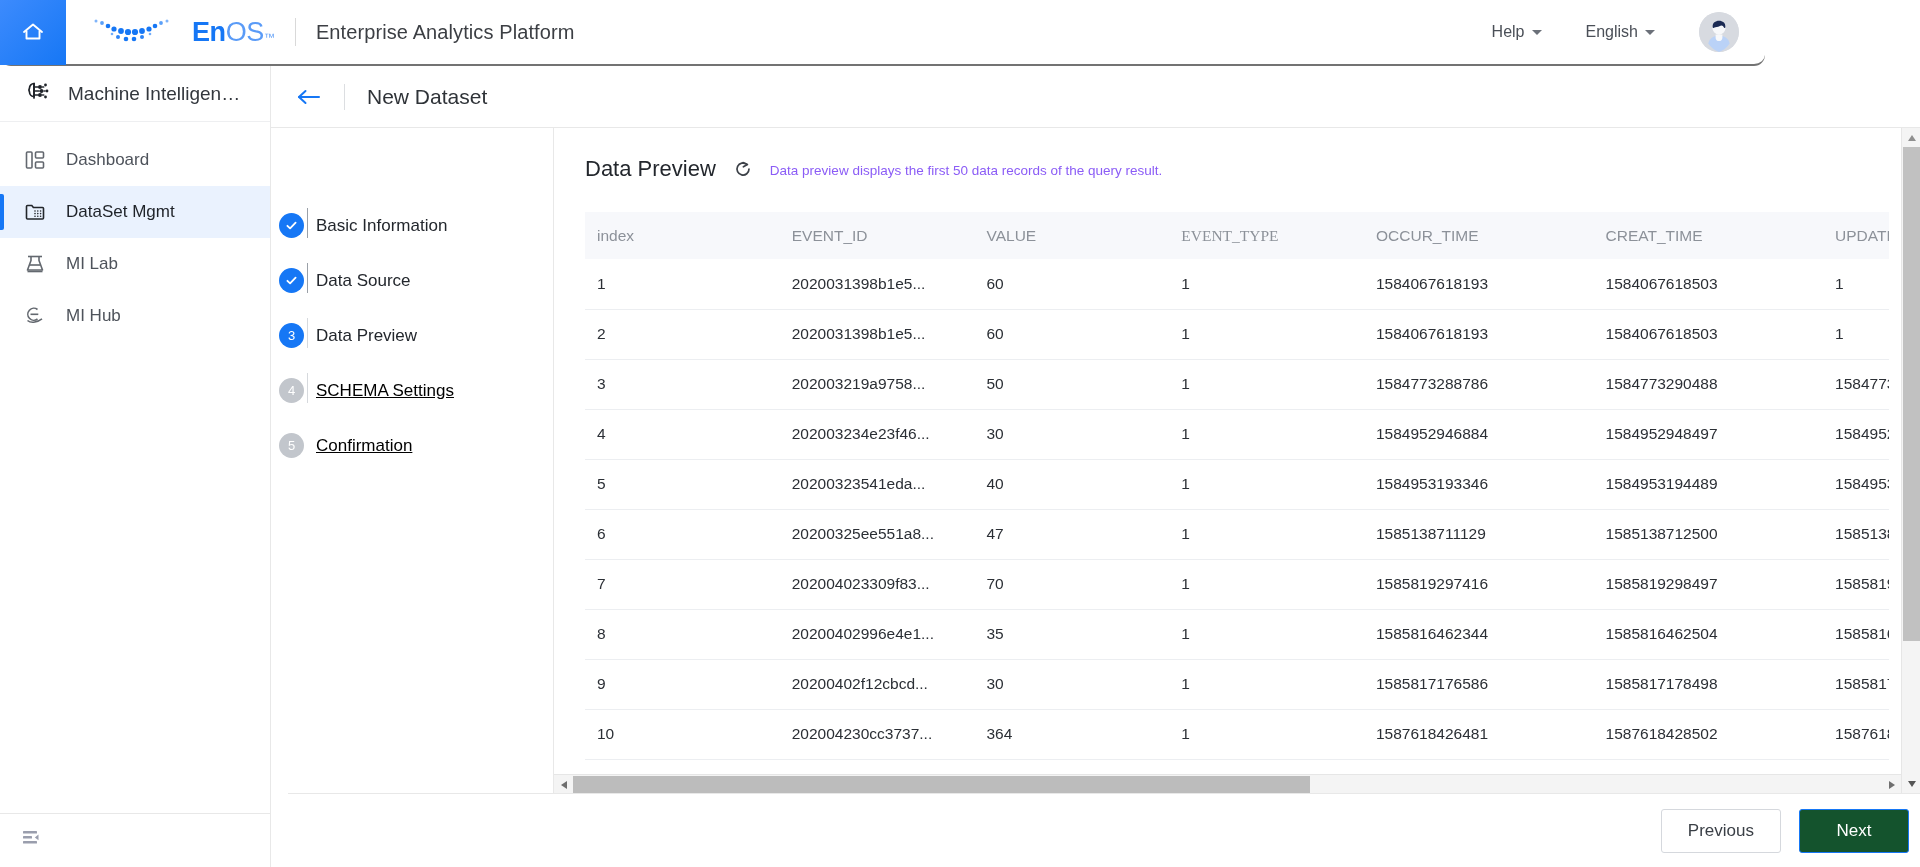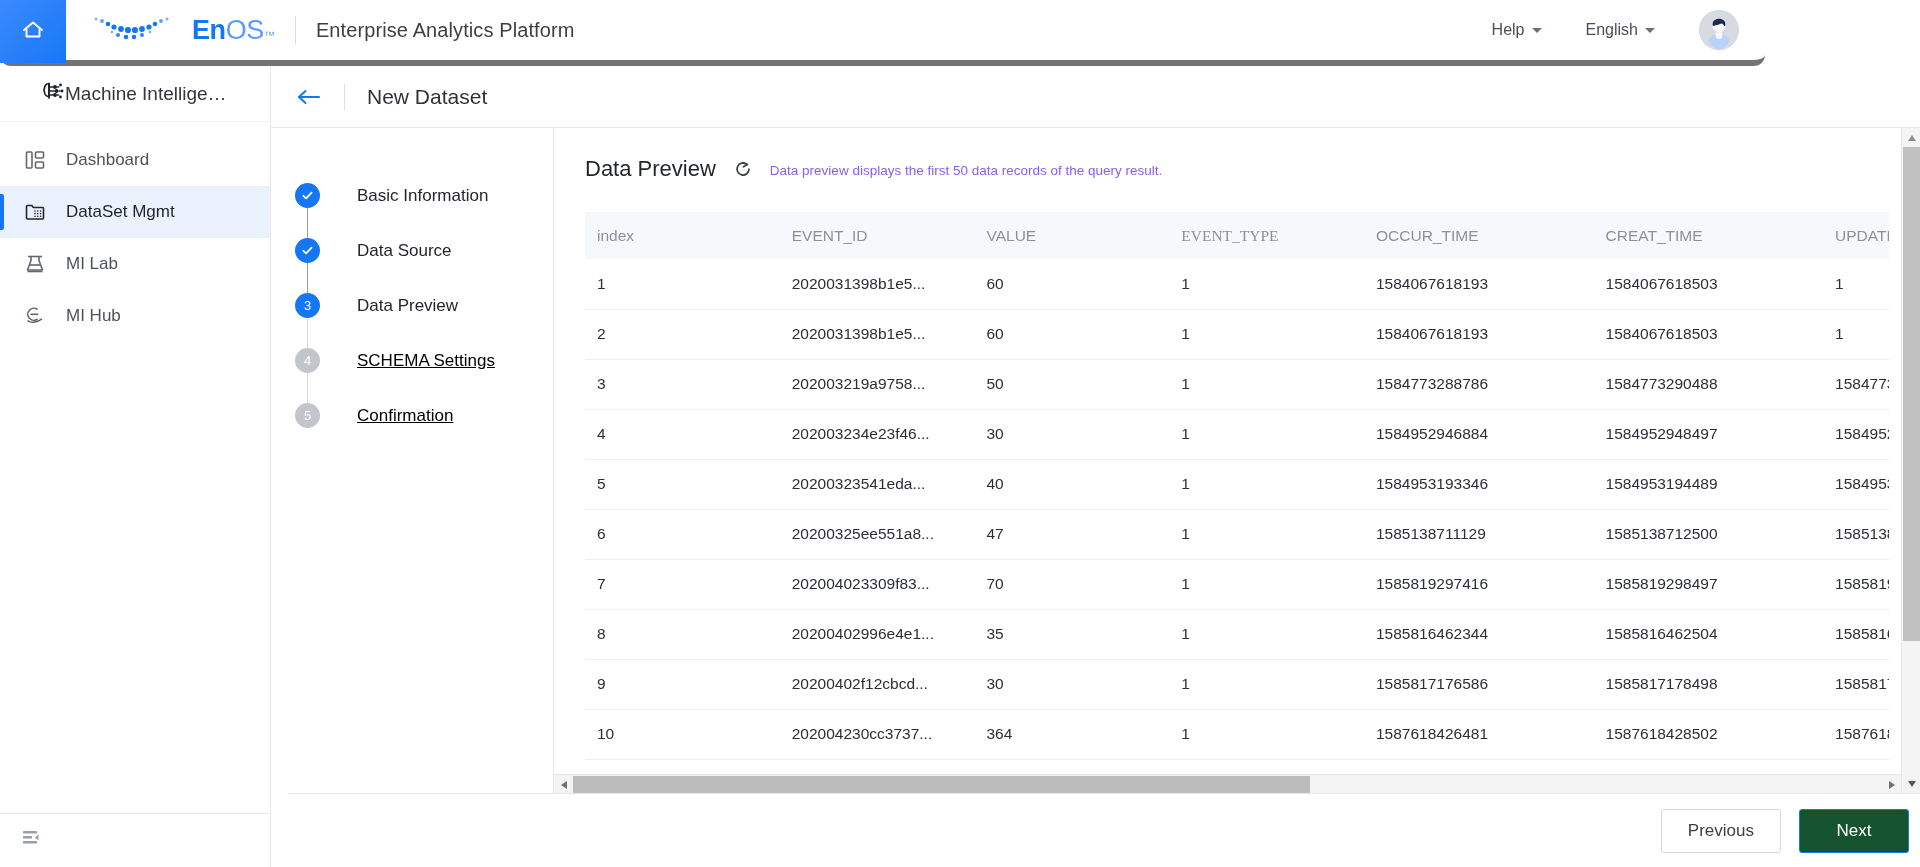--- a/index.html
+++ b/index.html
@@ -6,21 +6,21 @@
   html, body {
     width: 1920px; height: 867px;
     font-family: "Liberation Sans", sans-serif;
     background: #ffffff;
     overflow: hidden;
   }
 
   
   .topbar {
     position: absolute; top: 0; left: 0; width: 1765px; height: 66px;
-    background: #ffffff; border-bottom: 6px solid #737373;
+    background: #ffffff; border-bottom: 2px solid #737373;
     display: flex; align-items: center; border-radius: 11px;
   }
   .home-tile {
     width: 66px; height: 66px;
     background: linear-gradient(135deg, #3d8bfd 0%, #1677f5 100%);
     display: flex; align-items: center; justify-content: center;
     flex: 0 0 66px;
   }
   .home-tile svg { display: block; }
   .brand {
@@ -51,22 +51,22 @@
     background: #d9dce2; overflow: hidden; position: relative;
     margin-left: 22px; flex: 0 0 40px;
   }
 
   
   .sidebar {
     position: absolute; top: 66px; left: 0; width: 271px; height: 801px;
     background: #ffffff; border-right: 1px solid #e8e8e8;
   }
   .sidebar-header {
-    height: 56px; display: flex; align-items: center; 
-    padding: 0 37px; border-bottom: 1px solid #eeeff1;
+    height: 56px; display: flex; align-items: center; gap: 18px;
+    padding: 0 22px; border-bottom: 1px solid #eeeff1;
   }
   .sidebar-header .txt {
     font-size: 19px; color: #33373d; white-space: nowrap;
     overflow: hidden; text-overflow: ellipsis;
   }
   .nav { padding-top: 12px; }
   .nav-item {
     height: 52px; display: flex; align-items: center; gap: 18px;
     padding-left: 22px; position: relative; cursor: pointer;
     color: #4e535b; font-size: 17px;
@@ -103,22 +103,22 @@
     position: absolute; top: 62px; left: 0; right: 0; bottom: 74px;
     display: flex;
   }
 
   
   .steps {
     width: 283px; flex: 0 0 283px; border-right: 1px solid #e8e8e8;
     padding-top: 55px; background: #ffffff;
   }
   .step {
-    display: flex; align-items: flex-start; gap: 37px;
-    padding-left: 24px; position: relative; height: 55px;
+    display: flex; align-items: flex-end; gap: 12px;
+    padding-left: 8px; position: relative; height: 55px;
   }
   .step-dot {
     width: 25px; height: 25px; border-radius: 50%;
     background: #1677f5; color: #fff; font-size: 13px;
     display: flex; align-items: center; justify-content: center;
     flex: 0 0 25px; position: relative; z-index: 2;
   }
   .step-dot.muted { background: #c2c6cc; }
   .step-line {
     position: absolute; left: 36px; top: 25px; width: 1px; height: 30px;

